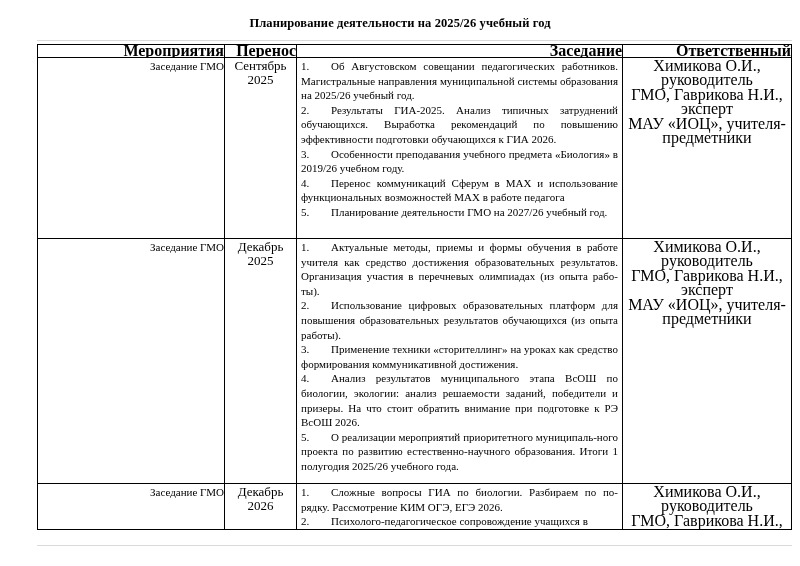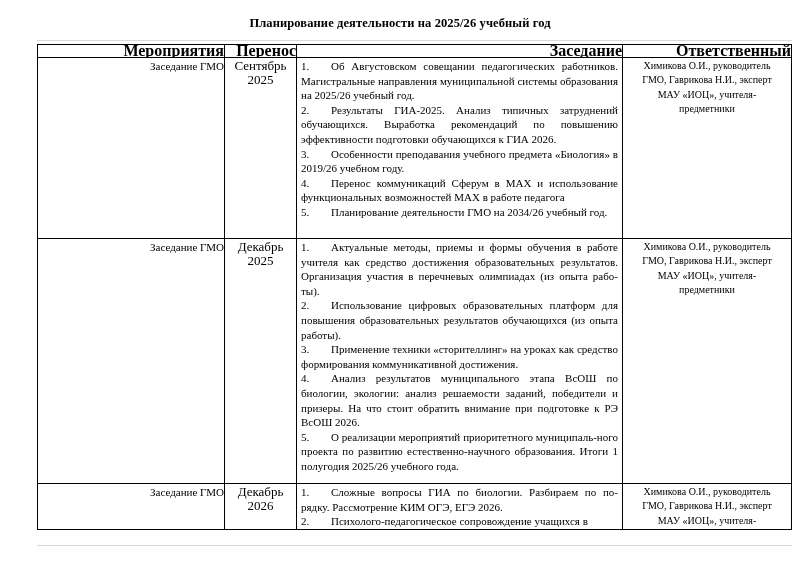--- a/index.html
+++ b/index.html
@@ -47,21 +47,21 @@
   tr.r2 { height:44px; }
 
   .ev   { text-align:right; font-size:11px; line-height:14px; padding-top:1px; }
   .per  { text-align:center; font-size:13px; line-height:14px; padding-top:1px; }
   .content {
     font-size:11px; line-height:14.6px;
     text-align:justify;
     padding:1px 4px 0 4px;
   }
   .content .num { display:inline-block; width:30px; }
-  .resp { text-align:center; font-size:10px; line-height:14.4px; padding:1px 2px 0 2px; }
+  .resp { text-align:center; font-size:16px; line-height:14.4px; padding:1px 2px 0 2px; }
   .clip { max-height:44px; overflow:hidden; }
 </style>
 </head>
 <body>
 
 <div class="page">
 
   <div class="doc-title">Планирование деятельности на 2025/26 учебный год</div>
 
   <div class="artifact-line artifact-top"></div>
@@ -93,21 +93,21 @@
             <div>Сентябрь</div>
             <div>2025</div>
           </div>
         </td>
         <td>
           <div class="content">
             <div><span class="num">1.</span><span>Об Августовском совещании педагогических работников. Магистральные направления муниципальной системы образования на 2025/26 учебный год.</span></div>
             <div><span class="num">2.</span><span>Результаты ГИА-2025. Анализ типичных затруднений обучающихся. Выработка рекомендаций по повышению эффективности подготовки обучающихся к ГИА 2026.</span></div>
             <div><span class="num">3.</span><span>Особенности преподавания учебного предмета «Биология» в 2019/26 учебном году.</span></div>
             <div><span class="num">4.</span><span>Перенос коммуникаций Сферум в MAX и использование функциональных возможностей MAX в работе педагога</span></div>
-            <div><span class="num">5.</span><span>Планирование деятельности ГМО на 2034/26 учебный год.</span></div>
+            <div><span class="num">5.</span><span>Планирование деятельности ГМО на 2027/26 учебный год.</span></div>
           </div>
         </td>
         <td>
           <div class="resp">
             <div>Химикова О.И., руководитель</div>
             <div>ГМО, Гаврикова Н.И., эксперт</div>
             <div>МАУ «ИОЦ», учителя-</div>
             <div>предметники</div>
           </div>
         </td>

